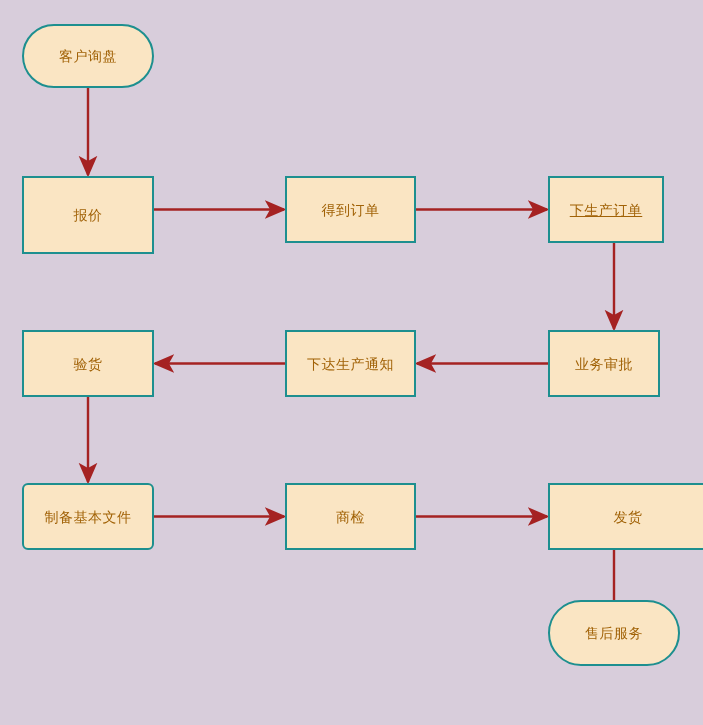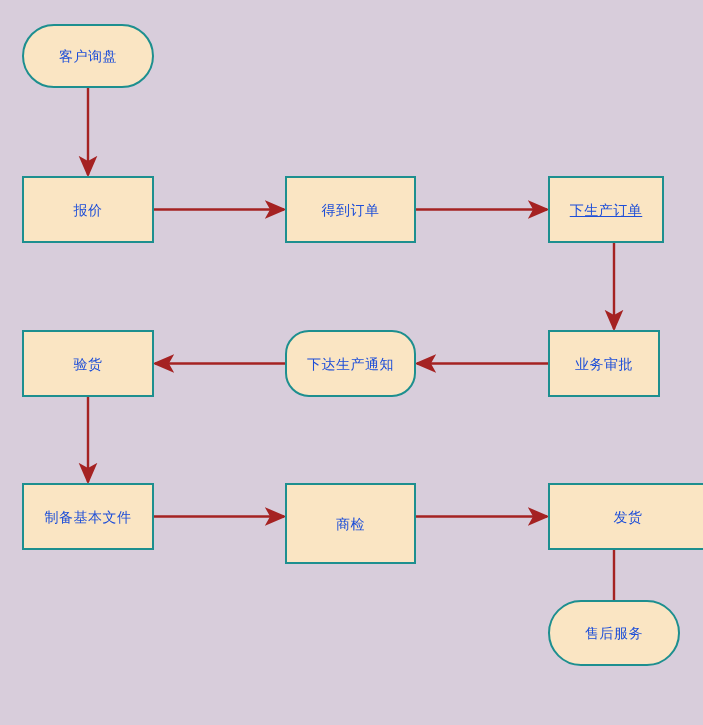--- a/index.html
+++ b/index.html
@@ -27,21 +27,21 @@
     pointer-events: none;
   }
   .node {
     position: absolute;
     box-sizing: border-box;
     background: #fae5c3;
     border: 2px solid #1d8f8f;
     display: flex;
     align-items: center;
     justify-content: center;
-    color: #1d4ed8;
+    color: #a16207;
     font-size: 14px;
     letter-spacing: 0.5px;
     white-space: nowrap;
   }
   .node.terminal {
     border-radius: 34px;
   }
   .node.process {
     border-radius: 0;
   }
@@ -72,42 +72,42 @@
         <line x1="154" y1="516.5" x2="284" y2="516.5" stroke="#a52222" marker-end="url(#arrowhead)"></line>
         <line x1="416" y1="516.5" x2="547" y2="516.5" stroke="#a52222" marker-end="url(#arrowhead)"></line>
         <line x1="614" y1="550" x2="614" y2="635" stroke="#a52222" marker-end="url(#arrowhead)"></line>
       </g>
   </svg>
 
   <div id="nodes-group">
       <div class="node terminal" style="left: 22px; top: 24px; width: 132px; height: 64px; background: rgb(250, 229, 195); border-color: rgb(29, 143, 143);">
         <span class="node-label">客户询盘</span>
       </div>
-      <div class="node process" style="left: 22px; top: 176px; width: 132px; height: 67px; background: rgb(250, 229, 195); border-color: rgb(29, 143, 143);">
+      <div class="node process" style="left: 22px; top: 176px; width: 132px; height: 78px; background: rgb(250, 229, 195); border-color: rgb(29, 143, 143);">
         <span class="node-label">报价</span>
       </div>
       <div class="node process" style="left: 285px; top: 176px; width: 131px; height: 67px; background: rgb(250, 229, 195); border-color: rgb(29, 143, 143);">
         <span class="node-label">得到订单</span>
       </div>
       <div class="node process" style="left: 548px; top: 176px; width: 116px; height: 67px; background: rgb(250, 229, 195); border-color: rgb(29, 143, 143); text-decoration: underline;">
         <span class="node-label">下生产订单</span>
       </div>
       <div class="node process" style="left: 548px; top: 330px; width: 112px; height: 67px; background: rgb(250, 229, 195); border-color: rgb(29, 143, 143);">
         <span class="node-label">业务审批</span>
       </div>
-      <div class="node process" style="left: 285px; top: 330px; width: 131px; height: 67px; background: rgb(250, 229, 195); border-color: rgb(29, 143, 143); border-radius: 24px;">
+      <div class="node process" style="left: 285px; top: 330px; width: 131px; height: 67px; background: rgb(250, 229, 195); border-color: rgb(29, 143, 143);">
         <span class="node-label">下达生产通知</span>
       </div>
       <div class="node process" style="left: 22px; top: 330px; width: 132px; height: 67px; background: rgb(250, 229, 195); border-color: rgb(29, 143, 143);">
         <span class="node-label">验货</span>
       </div>
-      <div class="node process" style="left: 22px; top: 483px; width: 132px; height: 67px; background: rgb(250, 229, 195); border-color: rgb(29, 143, 143);">
+      <div class="node process" style="left: 22px; top: 483px; width: 132px; height: 67px; background: rgb(250, 229, 195); border-color: rgb(29, 143, 143); border-radius: 6px;">
         <span class="node-label">制备基本文件</span>
       </div>
-      <div class="node process" style="left: 285px; top: 483px; width: 131px; height: 81px; background: rgb(250, 229, 195); border-color: rgb(29, 143, 143);">
+      <div class="node process" style="left: 285px; top: 483px; width: 131px; height: 67px; background: rgb(250, 229, 195); border-color: rgb(29, 143, 143);">
         <span class="node-label">商检</span>
       </div>
       <div class="node process" style="left: 548px; top: 483px; width: 160px; height: 67px; background: rgb(250, 229, 195); border-color: rgb(29, 143, 143);">
         <span class="node-label">发货</span>
       </div>
       <div class="node terminal" style="left: 548px; top: 600px; width: 132px; height: 66px; background: rgb(250, 229, 195); border-color: rgb(29, 143, 143);">
         <span class="node-label">售后服务</span>
       </div>
     </div>
 

